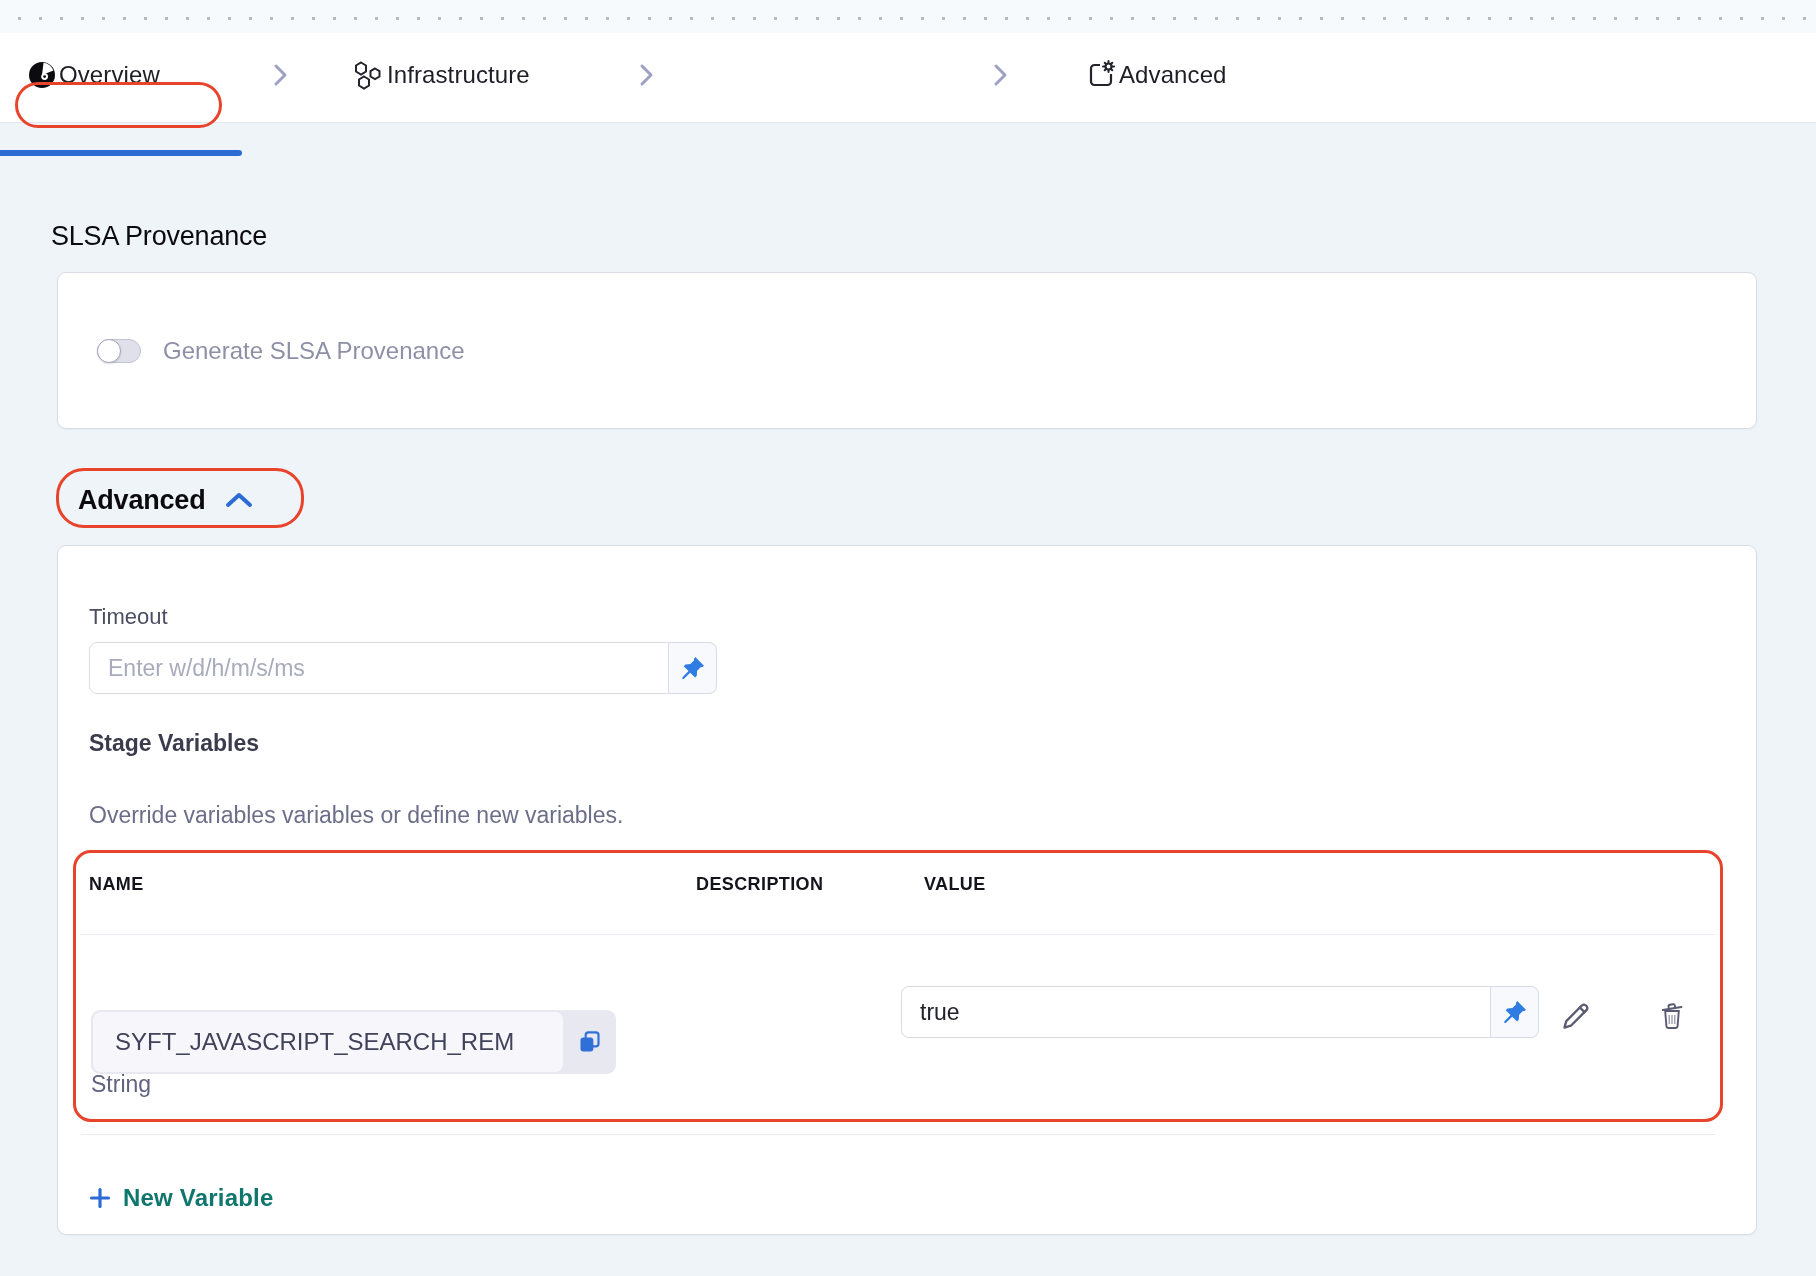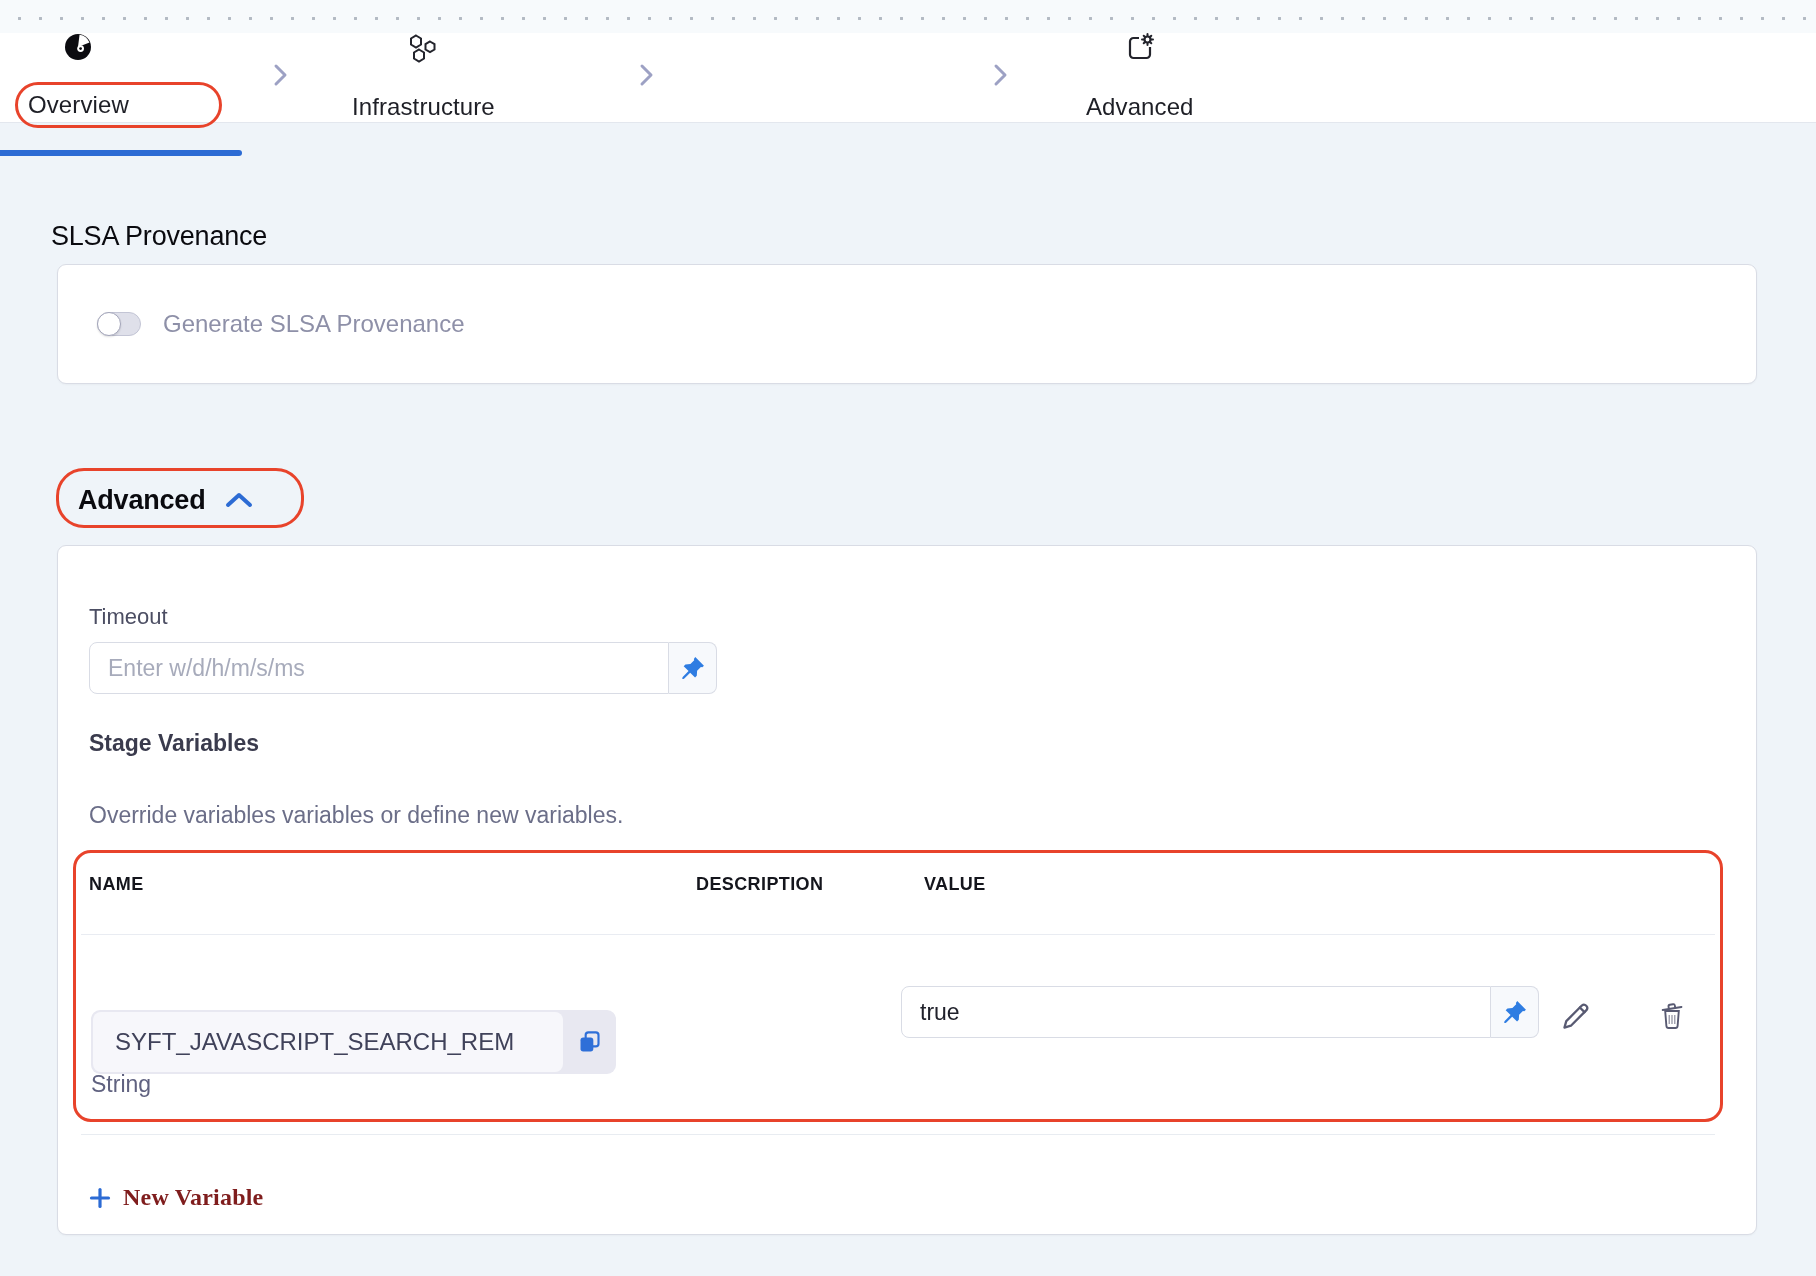--- a/index.html
+++ b/index.html
@@ -8,21 +8,21 @@
   #screen{ position:relative; width:1816px; height:1276px; background:#eff4f9; overflow:hidden; }
 
   
   .dotstrip{ position:absolute; left:0; top:0; width:1816px; height:33px; background-color:#f7fafc;
     background-image:radial-gradient(circle,#b3bac3 1.4px,transparent 1.7px);
     background-size:21px 21px; background-position:9px 8px; }
 
   
   .tabbar{ position:absolute; left:0; top:33px; width:1816px; height:90px; background:#ffffff;
     border-bottom:1px solid #e3e7ee; }
-  .tab{ position:absolute; top:0; height:84px; display:flex; align-items:center; gap:30px; cursor:pointer;flex-direction:column; }
+  .tab{ position:absolute; top:0; height:84px; display:flex; align-items:center; gap:3px; cursor:pointer; }
   .tab .lbl{ font-size:24px; color:#1e1f26; font-weight:500; letter-spacing:.1px; white-space:nowrap; }
   .tab-overview{ left:28px; }
   .tab-infra{ left:352px; }
   .tab-exec{ left:731px; }
   .tab-adv{ left:1086px; }
   .sep{ position:absolute; top:0; height:84px; display:flex; align-items:center; }
   .sep-1{ left:271px; } .sep-2{ left:637px; } .sep-3{ left:991px; }
   .active-underline{ position:absolute; left:0; top:117px; width:242px; height:6px;
     background:#2c6bd4; border-radius:0 3px 3px 0; }
 
@@ -34,21 +34,21 @@
 
   
   .h1{ position:absolute; font-size:27px; font-weight:400; color:#0a0a0f; letter-spacing:-.2px; }
   .h1-slsa{ left:51px; top:221px; }
   .adv-head{ position:absolute; left:78px; top:485px; display:flex; align-items:center; gap:18px; cursor:pointer; }
   .adv-head .h1t{ font-size:27px; font-weight:700; color:#0a0a0f; letter-spacing:-.2px; }
 
   
   .card{ position:absolute; left:57px; width:1700px; background:#ffffff; border:1px solid #d9dce5;
     border-radius:9px; box-shadow:0 1px 2px rgba(40,41,61,.04); }
-  .card-slsa{ top:264px; height:120px; }
+  .card-slsa{ top:272px; height:157px; }
   .card-adv{ top:545px; height:690px; }
 
   
   .slsa-row{ position:absolute; left:39px; top:0; height:100%; display:flex; align-items:center; gap:22px; }
   .toggle{ position:relative; width:44px; height:24px; background:#dfe0ea; border:1px solid #c3c5d5;
     border-radius:13px; cursor:pointer; flex:0 0 auto; }
   .knob{ position:absolute; left:-1px; top:-1px; width:24px; height:24px; background:#ffffff;
     border:1.5px solid #a3a5ba; border-radius:50%; box-shadow:0 1px 2px rgba(0,0,0,.12); }
   .slsa-lbl{ font-size:24px; color:#8e90a8; }
 
@@ -81,21 +81,21 @@
   .value-wrap{ position:absolute; left:843px; top:440px; height:52px; display:flex; }
   .value-input{ width:590px; }
   .icon-btn{ position:absolute; width:36px; height:36px; background:transparent; border:none;
     display:flex; align-items:center; justify-content:center; cursor:pointer; }
   .edit-btn{ left:1500px; top:452px; }
   .del-btn{ left:1596px; top:452px; }
   .type-lbl{ position:absolute; left:33px; top:525px; font-size:23px; color:#606280; }
 
   .newvar-btn{ position:absolute; left:31px; top:638px; display:flex; align-items:center; gap:12px;
     background:transparent; border:none; cursor:pointer; }
-  .newvar-btn .nv-lbl{ font-size:24px; font-weight:700; color:#7f1d1d; font-family:Liberation Serif, serif; letter-spacing:.2px; }
+  .newvar-btn .nv-lbl{ font-size:24px; font-weight:700; color:#0f766e; font-family:Liberation Sans, sans-serif; letter-spacing:.2px; }
 
   svg{ display:block; }
 </style>
 </head>
 <body>
 
 <div id="screen">
 
   <div class="dotstrip"></div>
 

